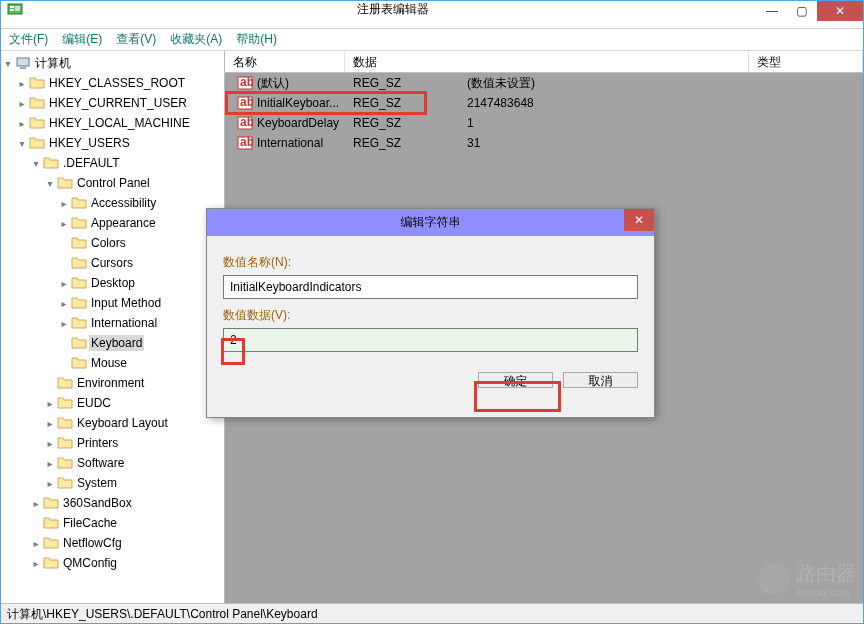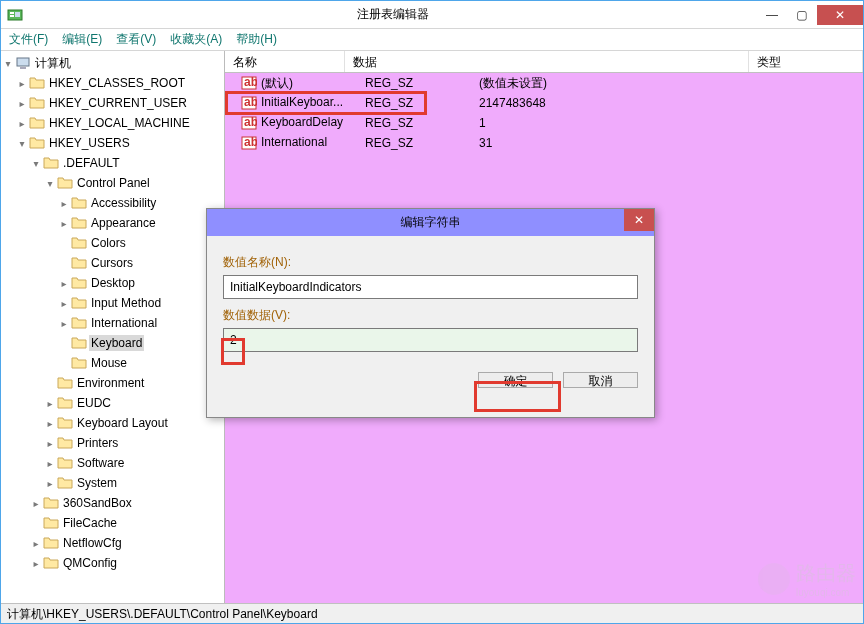--- a/index.html
+++ b/index.html
@@ -1,19 +1,19 @@
 <!DOCTYPE html>
 <html><head>
 <meta charset="utf-8">
 <style>
 * { box-sizing: border-box; margin: 0; padding: 0; font-family: "Microsoft YaHei", "Segoe UI", Tahoma, sans-serif; font-size: 12px; }
 body { background: #fff; width: 864px; height: 624px; overflow: hidden; position: relative; }
 .window { width: 864px; height: 624px; border: 1px solid #4ea6ea; background: #fff; display: flex; flex-direction: column; }
 
-.titlebar { height: 28px; background: #fff; display: flex; align-items: center; padding-left: 6px; border-bottom: 1px solid #d6d6d6; gap: 40px; }
+.titlebar { height: 28px; background: #fff; display: flex; align-items: flex-start; padding-left: 6px; border-bottom: 1px solid #d6d6d6; gap: 40px; }
 .titlebar .app-icon { width: 16px; height: 16px; margin-right: 6px; }
 .titlebar .title { flex: 1; text-align: center; color: #000; font-size: 12px; }
 .win-btns { display: flex; }
 .win-btn { width: 30px; height: 20px; display: flex; align-items: center; justify-content: center; cursor: pointer; color: #333; font-family: Arial; }
 .win-btn.close { width: 46px; height: 20px; background: #c75050; color: #fff; margin-right: 0; }
 
 .menubar { height: 22px; background: #fff; border-bottom: 1px solid #d6d6d6; display: flex; align-items: center; padding-left: 8px; gap: 14px; }
 .menubar span { color: #0f766e; cursor: pointer; }
 
 .body { flex: 1; display: flex; background: #a6f0a6; position: relative; }
@@ -22,29 +22,29 @@
 .tree-pane::-webkit-scrollbar-track { background: #f0f0f0; }
 .tree-pane::-webkit-scrollbar-thumb { background: #c2c2c2; border: 1px solid #a8a8a8; }
 
 .tree-item { display: flex; align-items: center; height: 20px; white-space: nowrap; cursor: pointer; }
 .tw { display: inline-flex; width: 14px; justify-content: center; color: #7a7a7a; font-size: 10px; }
 .tw.empty { color: transparent; }
 .ticon { width: 16px; height: 16px; margin-right: 2px; }
 .tlabel { color: #000; padding: 1px 2px; }
 .tlabel.sel { background: #d9d9d9; }
 
-.list-pane { flex: 1; background: #f0abfc; display: flex; flex-direction: column; }
+.list-pane { flex: 1; background: #a3a3a3; display: flex; flex-direction: column; }
 .list-header { height: 22px; background: #fff; display: flex; border-bottom: 1px solid #c0c0c0; }
 .colh { padding: 3px 8px; color: #000; border-right: 1px solid #e1e1e1; }
 .col-name { width: 120px; }
 .col-type { width: 114px; }
 .col-data { flex: 1; }
 .list-body { flex: 1; position: relative; }
 .row { display: flex; height: 20px; align-items: center; }
-.cell-name { width: 120px; display: flex; align-items: flex-start; padding-left: 4px; margin-left: 12px; }
+.cell-name { width: 120px; display: flex; align-items: center; padding-left: 12px; }
 .cell-type { width: 114px; padding-left: 8px; }
 .cell-data { flex: 1; padding-left: 8px; }
 .val-icon { width: 16px; height: 16px; margin-right: 4px; flex-shrink: 0; }
 .row-highlight { position: absolute; border: 3px solid #e13a2f; pointer-events: none; }
 
 .statusbar { height: 20px; background: #f0f0f0; border-top: 1px solid #c0c0c0; padding: 2px 6px; color: #000; }
 
 
 .dialog { position: absolute; left: 206px; top: 208px; width: 449px; height: 210px; background: #f0f0f0; border: 1px solid #888; box-shadow: 2px 2px 8px rgba(0,0,0,0.3); z-index: 50; }
 .dialog .dtitle { height: 27px; background: #8f8fff; display: flex; align-items: center; justify-content: center; color: #000; position: relative; }

